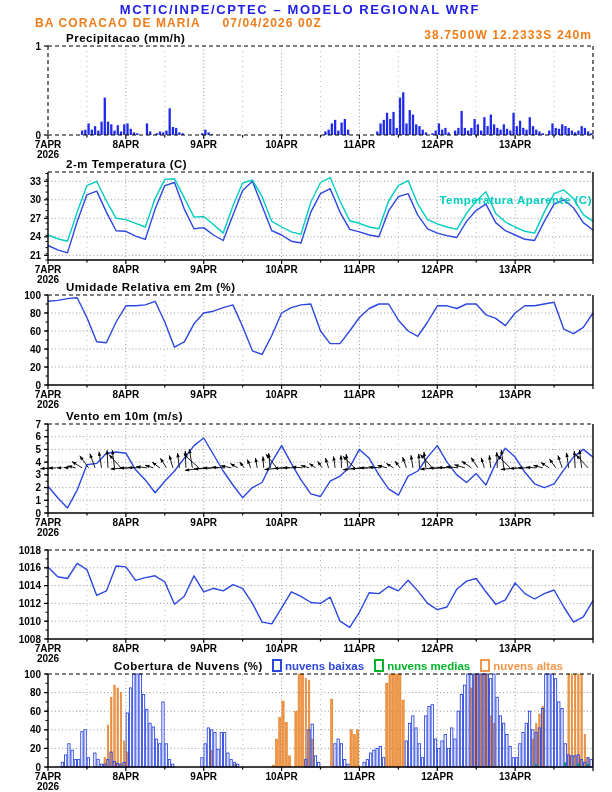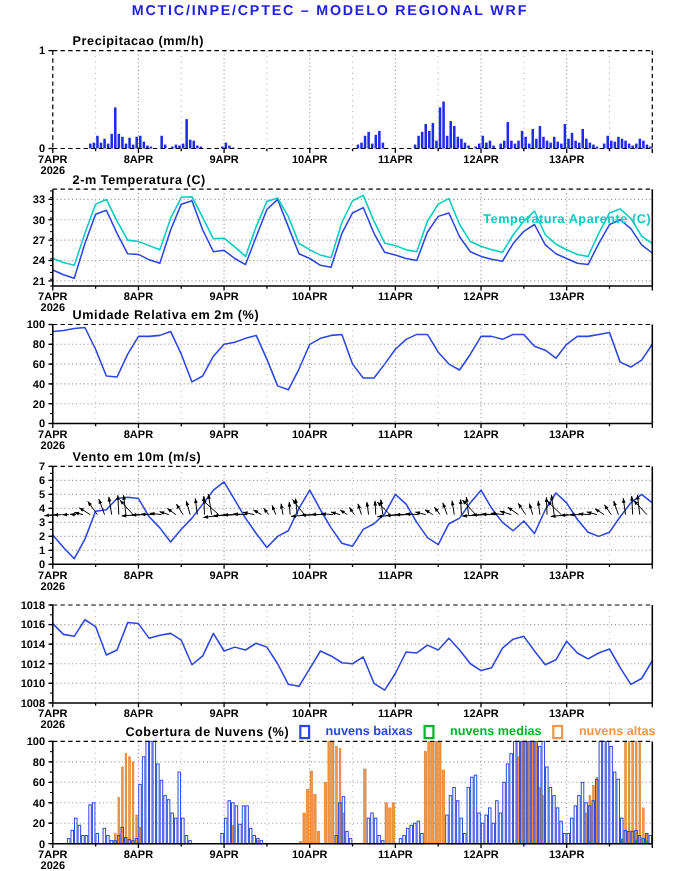--- a/index.html
+++ b/index.html
@@ -6,21 +6,21 @@
   #app{position:relative;width:612px;height:792px;background:#fff;
        font-family:"Liberation Sans",sans-serif;font-weight:bold;overflow:hidden;}
   #plot{position:absolute;left:0;top:0;}
   .ovl{position:absolute;white-space:nowrap;}
   .h1{left:0;top:2px;width:600px;text-align:center;font-size:13px;letter-spacing:1.6px;}
   .h2{left:35px;top:16px;font-size:12px;letter-spacing:1.1px;}
   .coords{right:20px;top:28px;font-size:12px;letter-spacing:1.1px;}
   .ptitle{font-size:11.5px;letter-spacing:0.5px;color:#000;}
   .rlabel{right:20px;font-size:11.5px;letter-spacing:0.5px;}
   .legend{display:flex;align-items:center;gap:9px;font-size:11.5px;margin-left:48px;}
-  .legend .item{display:flex;gap:14px;}
+  .legend .item{display:flex;align-items:center;gap:3px;}
   .sq{display:inline-block;width:6px;height:9px;background:#fff;border:2px solid #000;}
 </style>
 </head>
 <body>
 
 <div id="app">
   <svg id="plot" width="612" height="792" style="font-family:'Liberation Sans',sans-serif;font-weight:bold">
       <line x1="86.92857142857143" y1="46" x2="86.92857142857143" y2="135" stroke="#bdbdbd" stroke-width="1" stroke-dasharray="1,4"></line>
       <line x1="125.85714285714286" y1="46" x2="125.85714285714286" y2="135" stroke="#999999" stroke-width="1" stroke-dasharray="1,2.5"></line>
       <line x1="164.78571428571428" y1="46" x2="164.78571428571428" y2="135" stroke="#bdbdbd" stroke-width="1" stroke-dasharray="1,4"></line>
@@ -863,20 +863,26 @@
       <text x="437.2857142857143" y="780" text-anchor="middle" font-size="10" fill="#000">12APR</text>
       <text x="515.1428571428571" y="780" text-anchor="middle" font-size="10" fill="#000">13APR</text>
       <text x="48" y="790" text-anchor="middle" font-size="10" fill="#000">2026</text>
       <line x1="48" y1="674" x2="593" y2="674" stroke="#000" stroke-width="1.1" stroke-dasharray="4,3"></line>
       <line x1="48" y1="674" x2="48" y2="767" stroke="#000" stroke-width="1.4"></line>
       <line x1="593" y1="674" x2="593" y2="767" stroke="#000" stroke-width="1.4"></line>
       <line x1="48" y1="767" x2="593" y2="767" stroke="#000" stroke-width="1.4"></line>
     </svg>
 
   <div class="ovl h1" style="color: rgb(32, 32, 232);">MCTIC/INPE/CPTEC – MODELO REGIONAL WRF</div>
+  <div class="ovl h2" style="color: rgb(239, 125, 26);">
+    <span>BA CORACAO DE MARIA</span>
+    <span>&nbsp;&nbsp;&nbsp;</span>
+    <span>07/04/2026 00Z</span>
+  </div>
+  <div class="ovl coords" style="color: rgb(239, 125, 26);">38.7500W 12.2333S 240m</div>
 
   <div class="ovl ptitle" style="left:66px;top:32px">Precipitacao (mm/h)</div>
   <div class="ovl ptitle" style="left:66px;top:158px">2-m Temperatura (C)</div>
   <div class="ovl rlabel" style="top: 158px; color: rgb(0, 205, 192); margin-top: 36px;">Temperatura Aparente (C)</div>
   <div class="ovl ptitle" style="left:66px;top:281px">Umidade Relativa em 2m (%)</div>
   <div class="ovl ptitle" style="left:66px;top:410px">Vento em 10m (m/s)</div>
   <div class="ovl legend" style="left:66px;top:659px">
     <span class="ptitle">Cobertura de Nuvens (%)</span>
     <span id="cloud-legend" style="display:flex;gap:10px;align-items:center">
         <span class="item">

